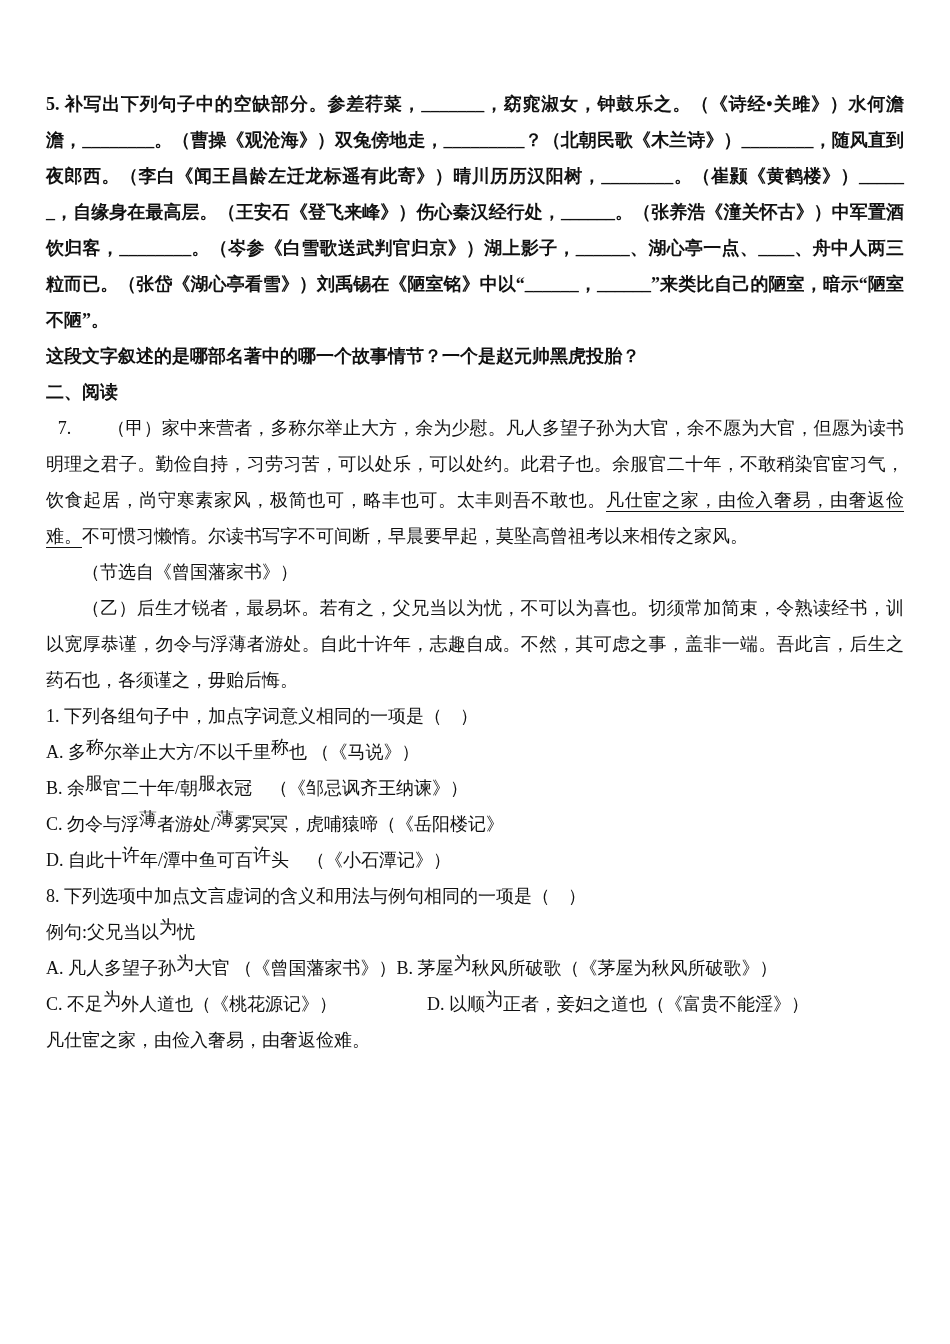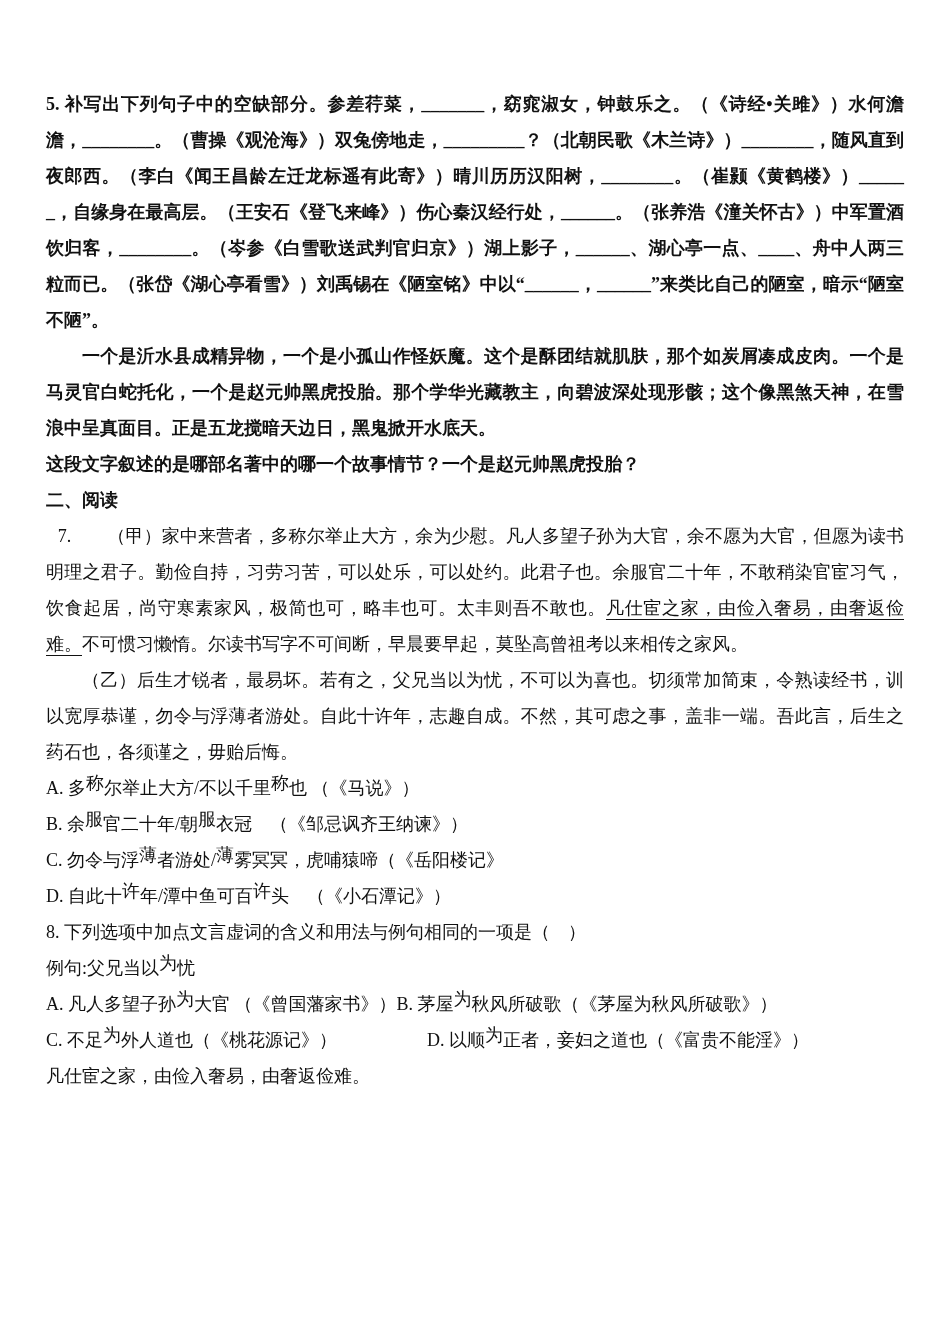--- a/index.html
+++ b/index.html
@@ -31,32 +31,33 @@
   .uline { text-decoration: underline; text-underline-offset: 5px; }
 </style>
 </head>
 <body>
 
 <div class="page">
 
   <p class="bold">5. 补写出下列句子中的空缺部分。参差荇菜，_______，窈窕淑女，钟鼓乐之。（《诗经•关雎》）水何澹澹，________。（曹操《观沧海》）双兔傍地走，_________？（北朝民歌《木兰诗》）________，随风直到夜郎西。（李白《闻王昌龄左迁龙标遥有此寄》）晴川历历汉阳树，________。（崔颢《黄鹤楼》）______，自缘身在最高层。（王安石《登飞来峰》）伤心秦汉经行处，______。（张养浩《潼关怀古》）中军置酒饮归客，________。（岑参《白雪歌送武判官归京》）湖上影子，______、湖心亭一点、____、舟中人两三粒而已。（张岱《湖心亭看雪》）刘禹锡在《陋室铭》中以“______，______”来类比自己的陋室，暗示“陋室不陋”。</p>
 
 
-  <p class="bold indent">一个是沂水县成精异物，一个是小孤山作怪妖魔。这个是酥团结就肌肤，那个如炭屑凑成皮肉。一个是马灵官白蛇托化，一个是赵元帅黑虎投胎。那个学华光藏教主，向碧波深处现形骸；这个像黑煞天神，在雪浪中呈真面目。正是五龙搅暗天边日，黑鬼掀开水底天。</p>
 
   <p class="bold">这段文字叙述的是哪部名著中的哪一个故事情节？一个是赵元帅黑虎投胎？</p>
 
   <p class="bold">二、阅读</p>
 
   <p class="indent-sm">7.　　（甲）家中来营者，多称尔举止大方，余为少慰。凡人多望子孙为大官，余不愿为大官，但愿为读书明理之君子。勤俭自持，习劳习苦，可以处乐，可以处约。此君子也。余服官二十年，不敢稍染官宦习气，饮食起居，尚守寒素家风，极简也可，略丰也可。太丰则吾不敢也。<span class="uline">凡仕宦之家，由俭入奢易，由奢返俭难。</span>不可惯习懒惰。尔读书写字不可间断，早晨要早起，莫坠高曾祖考以来相传之家风。</p>
 
+  <p class="indent">（节选自《曾国藩家书》）</p>
 
   <p class="indent">（乙）后生才锐者，最易坏。若有之，父兄当以为忧，不可以为喜也。切须常加简束，令熟读经书，训以宽厚恭谨，勿令与浮薄者游处。自此十许年，志趣自成。不然，其可虑之事，盖非一端。吾此言，后生之药石也，各须谨之，毋贻后悔。</p>
 
 
+  <p>1. 下列各组句子中，加点字词意义相同的一项是（　）</p>
   <p>A. 多<span class="em-dot">称</span>尔举止大方/不以千里<span class="em-dot">称</span>也 （《马说》）</p>
   <p>B. 余<span class="em-dot">服</span>官二十年/朝<span class="em-dot">服</span>衣冠　（《邹忌讽齐王纳谏》）</p>
   <p>C. 勿令与浮<span class="em-dot">薄</span>者游处/<span class="em-dot">薄</span>雾冥冥，虎哺猿啼（《岳阳楼记》</p>
   <p>D. 自此十<span class="em-dot">许</span>年/潭中鱼可百<span class="em-dot">许</span>头　（《小石潭记》）</p>
 
   <p>8. 下列选项中加点文言虚词的含义和用法与例句相同的一项是（　）</p>
   <p>例句:父兄当以<span class="em-dot">为</span>忧</p>
   <p>A. 凡人多望子孙<span class="em-dot">为</span>大官 （《曾国藩家书》）B. 茅屋<span class="em-dot">为</span>秋风所破歌（《茅屋为秋风所破歌》）</p>
   <p>C. 不足<span class="em-dot">为</span>外人道也（《桃花源记》）　　　　　D. 以顺<span class="em-dot">为</span>正者，妾妇之道也（《富贵不能淫》）</p>
 

